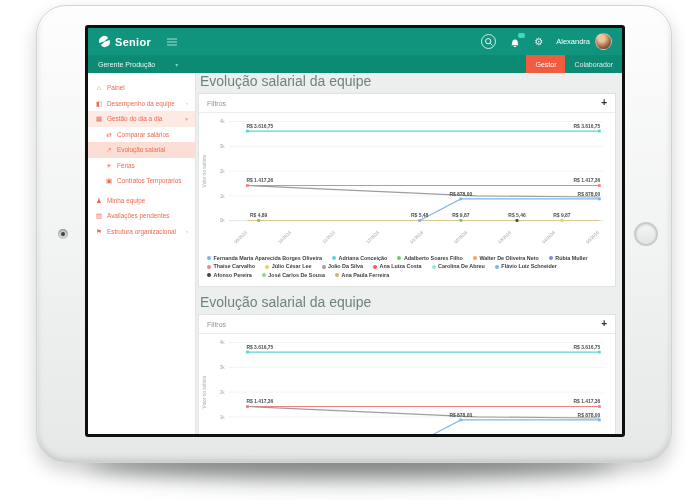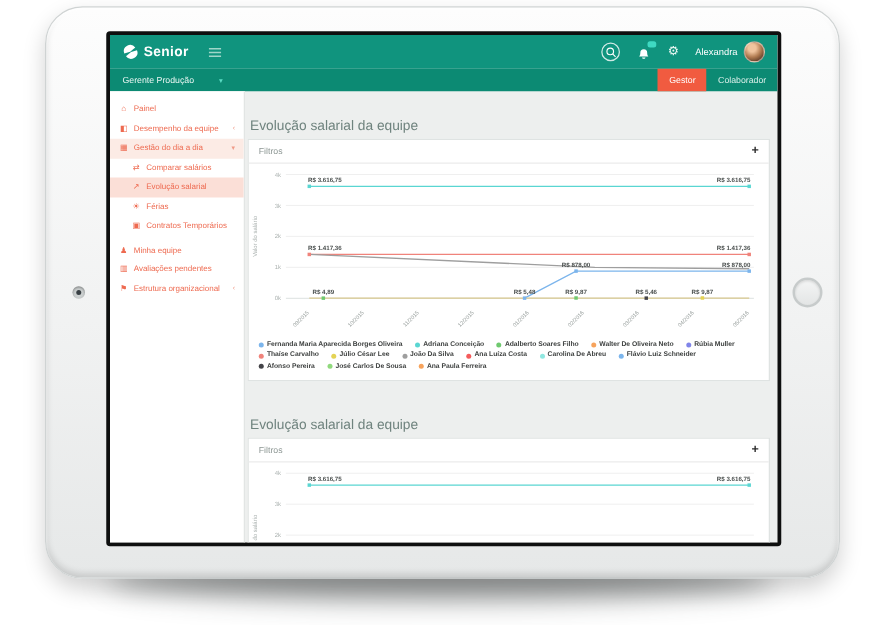--- a/index.html
+++ b/index.html
@@ -50,21 +50,21 @@
   .sidebar{width:108px;flex:none;background:#fff;border-right:1px solid #e2e5e4;padding-top:7px;overflow:hidden;}
   .side-item{display:flex;align-items:center;gap:4px;padding:4.2px 7px;color:#ee6a50;font-size:6.4px;line-height:1.1;}
   .side-item .ico{width:8px;font-size:6.5px;text-align:center;flex:none;color:#ee6a50;}
   .side-item .chev{margin-left:auto;font-size:5.5px;color:#f09a87;}
   .side-item.parent-active{background:#fcebe5;}
   .side-item.sub{padding-left:17px;}
   .side-item.sub.active{background:#fbdfd7;}
   .side-item.gap{margin-top:4px;}
 
   .main{flex:1;min-width:0;overflow:hidden;display:flex;flex-direction:column;}
-  .section-title{font-size:11px;color:#6f837e;padding:22px 8px 4px 4px;flex:none;}
+  .section-title{font-size:14px;color:#6f837e;padding:0 8px 4px 4px;flex:none;}
   .card{background:#fff;border:1px solid #dfe3e2;margin:0 6px 7px 2px;flex:none;}
   .filters{display:flex;align-items:center;padding:5px 8px;border-bottom:1px solid #ececec;}
   .filters-label{font-size:7px;color:#8c9693;}
   .filters-add{margin-left:auto;font-size:10px;font-weight:bold;color:#2b2b2b;line-height:.8;}
   .chart{height:140px;position:relative;}
   .chart svg{display:block;}
   .legend{display:flex;flex-wrap:wrap;column-gap:10px;row-gap:2px;padding:2px 8px 8px;}
   .legend-item{display:flex;align-items:center;gap:2.5px;font-size:5.4px;font-weight:bold;color:#3c3f3e;line-height:1.2;}
   .legend-marker{width:4px;height:4px;border-radius:50%;flex:none;background:#999;}
 </style>

